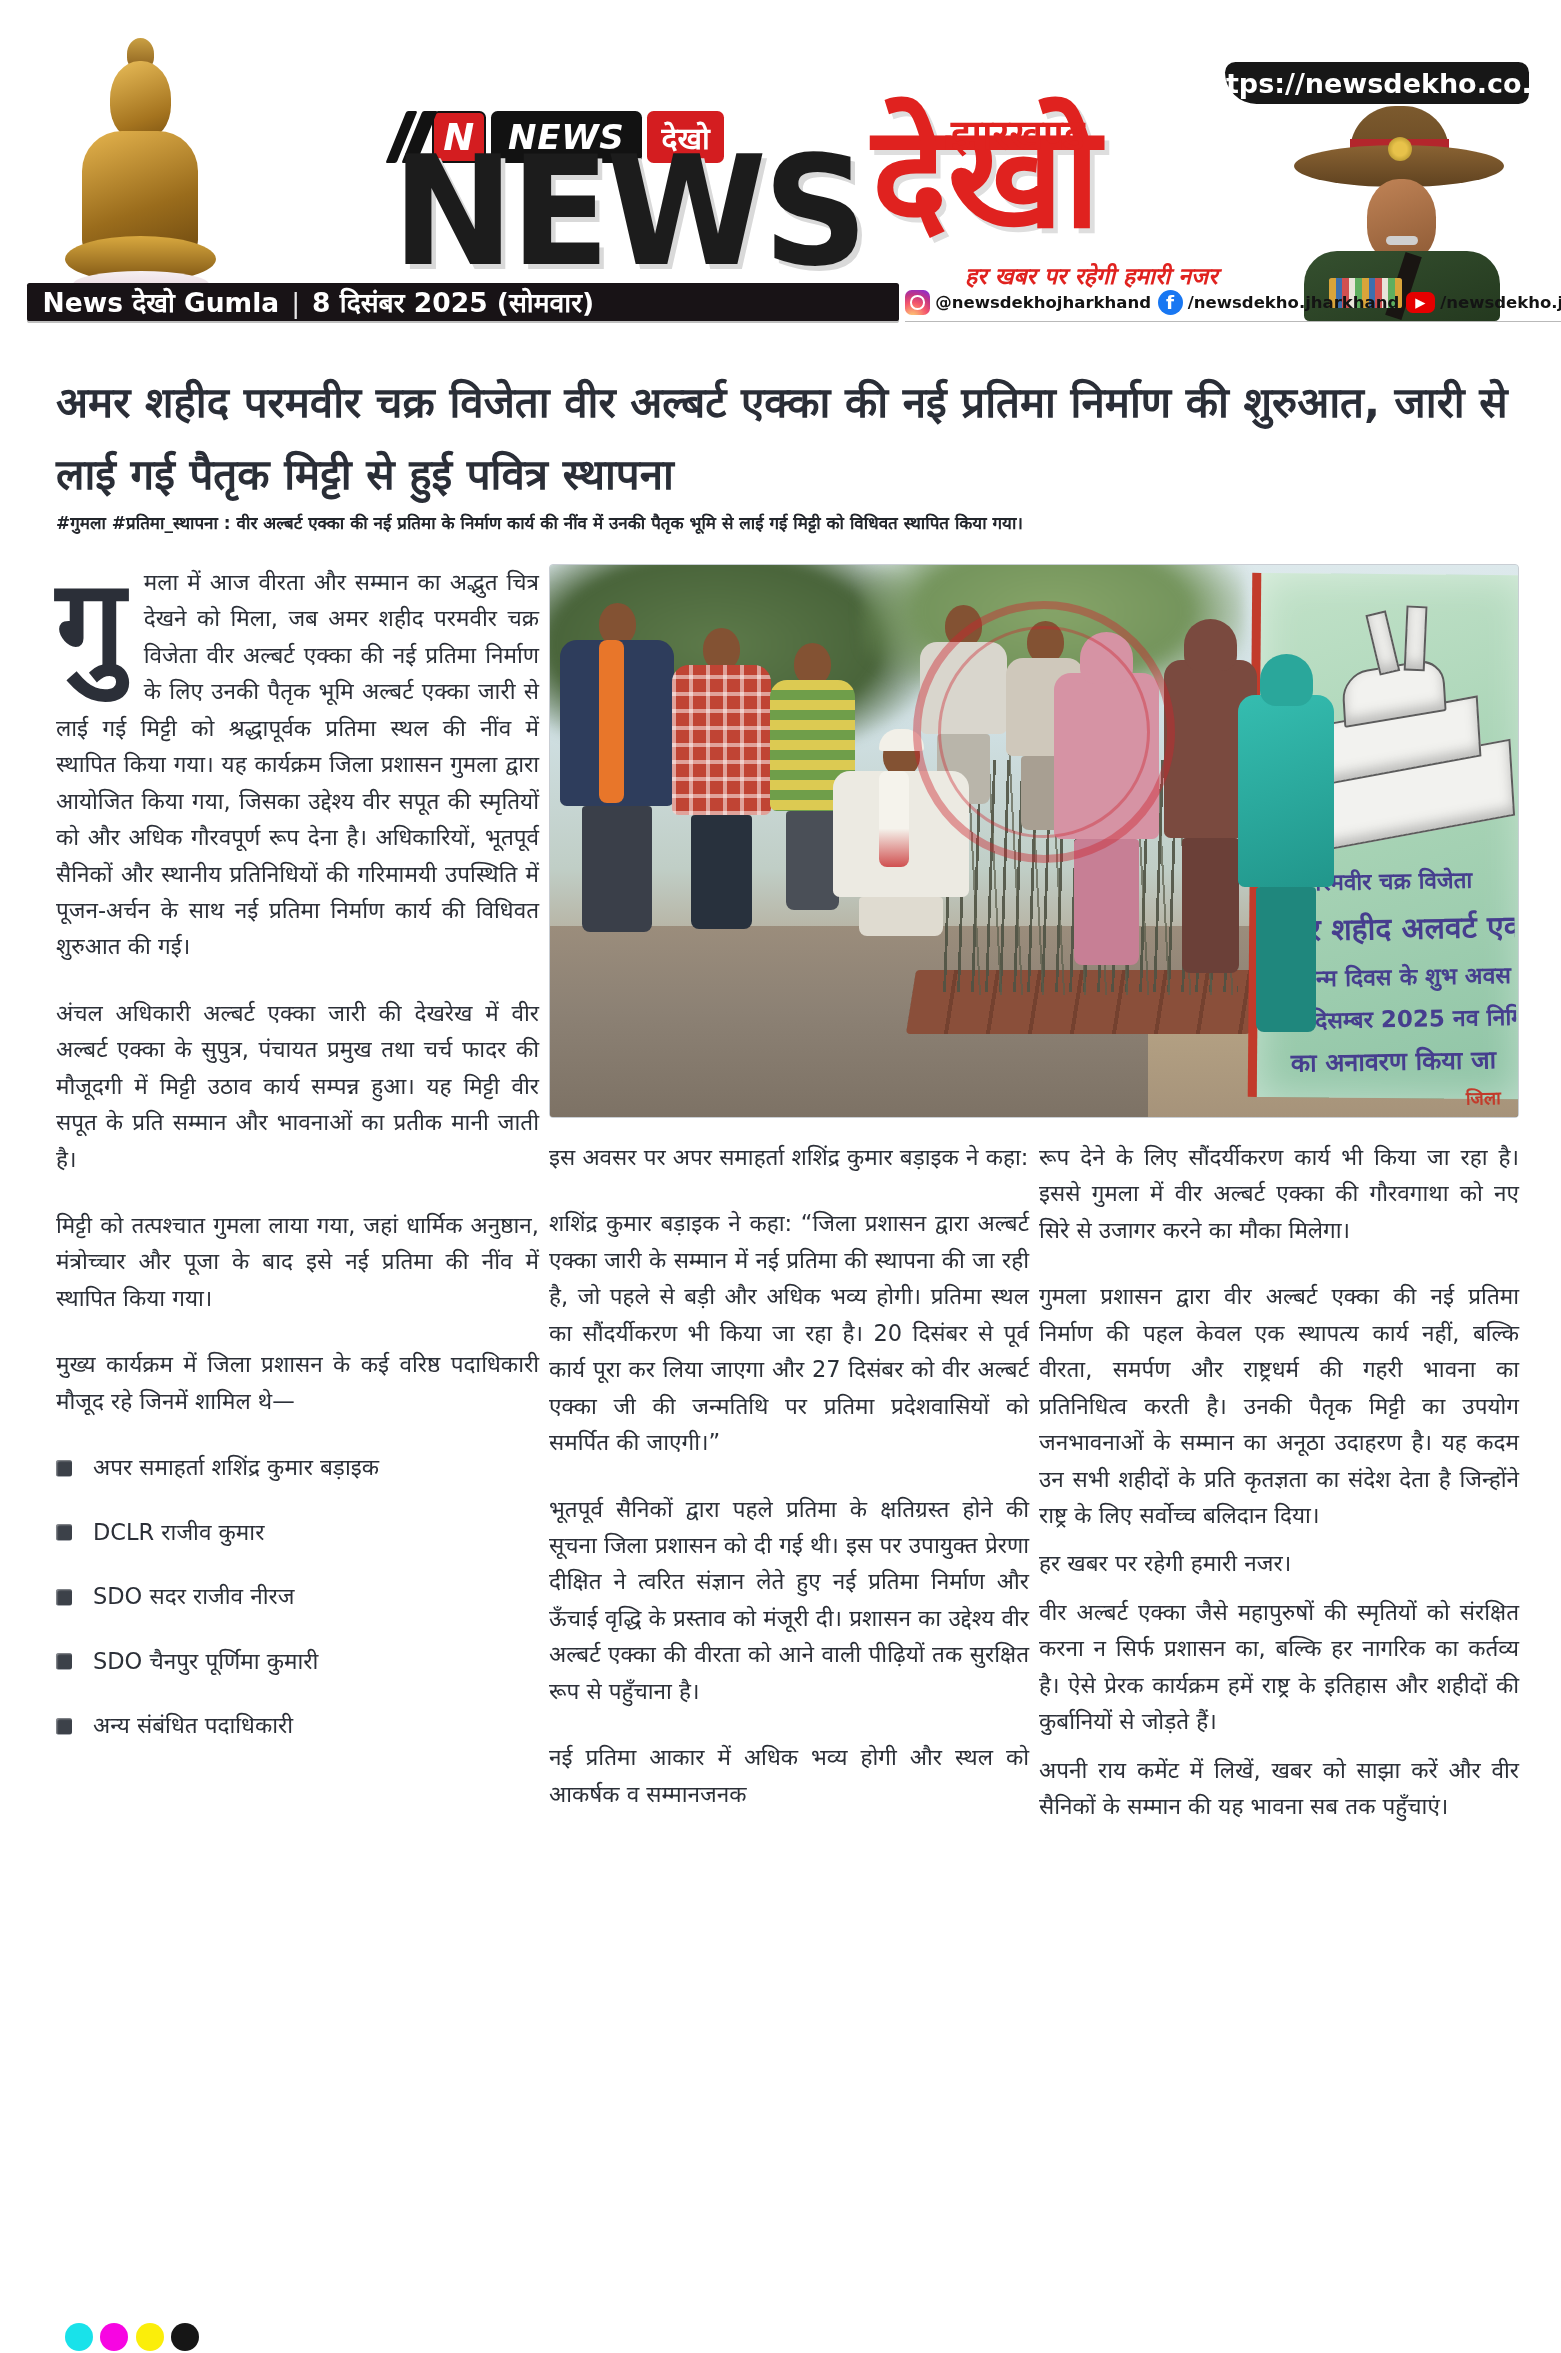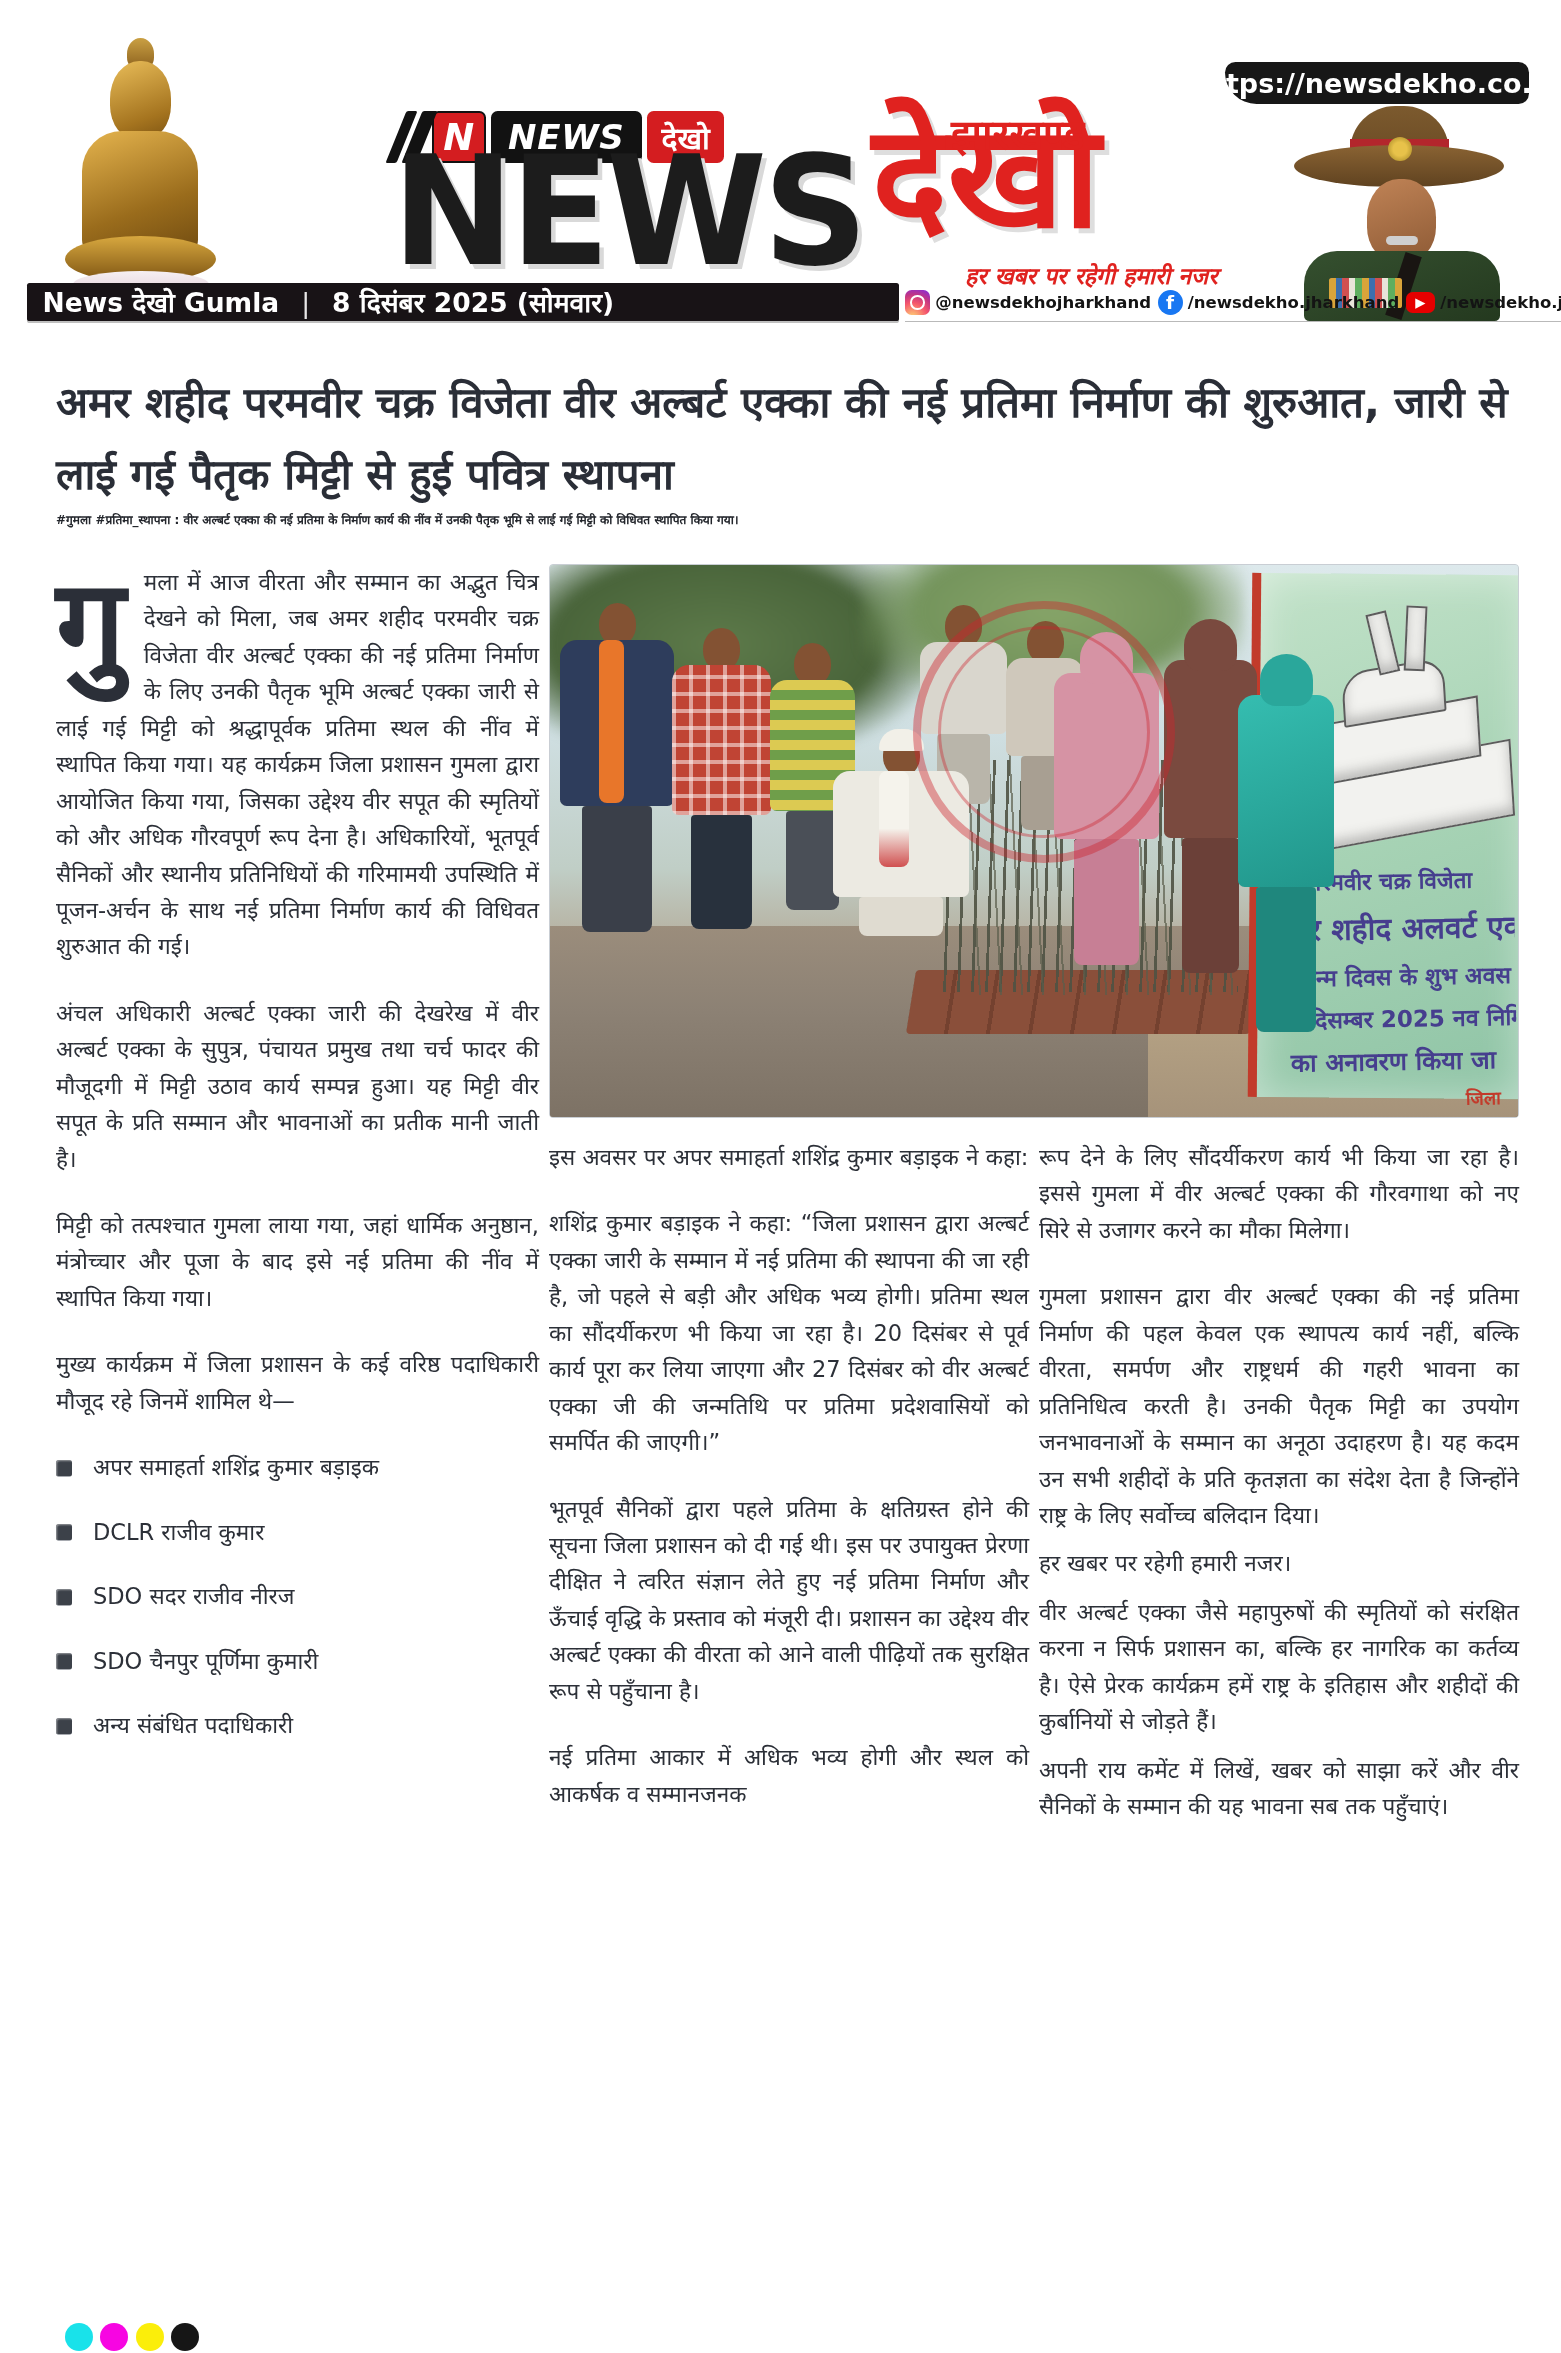--- a/index.html
+++ b/index.html
@@ -34,33 +34,33 @@
   .officer .brim{position:absolute;left:5.3px;top:44px;width:210px;height:42px;border-radius:50%;background:linear-gradient(180deg,#8a6333,#5f4220);}
   .officer .dome{position:absolute;left:61px;top:5.3px;width:99px;height:57px;border-radius:46px 46px 12px 12px;background:linear-gradient(180deg,#7c5a2e,#6a4a24);}
   .officer .band{position:absolute;left:61px;top:38px;width:99px;height:20px;background:#b3262c;}
   .officer .emblem{position:absolute;left:99px;top:36px;width:24px;height:24px;border-radius:50%;background:radial-gradient(circle,#e8c24a 40%,#9c7f22);}
   .officer .face{position:absolute;left:78px;top:78px;width:69px;height:83px;border-radius:46% 46% 42% 42%;background:linear-gradient(160deg,#c08356,#8d5a35);}
   .officer .stache{position:absolute;left:97px;top:135px;width:32px;height:9.3px;border-radius:5.3px;background:#cfcfcf;}
   .officer .torso{position:absolute;left:14.6px;top:150px;width:196px;height:70px;border-radius:33px 33px 5.3px 5.3px;background:linear-gradient(160deg,#35502f,#24391f);}
   .officer .strap{position:absolute;left:106px;top:152px;width:17px;height:66px;background:#191512;transform:rotate(18deg);}
   .officer .medals{position:absolute;left:40px;top:177px;width:73px;height:30px;background:repeating-linear-gradient(90deg,#d9a43a 0 6.6px,#3d6fae 6.6px 13.2px,#d05050 13.2px 20px,#e8e4da 20px 26.5px,#5fae5f 26.5px 33px);border-radius:2.6px;}
   
-  .datebar{position:absolute;left:26.5px;top:283px;width:872px;height:38px;background:#181316;border-radius:2.6px;color:#fff;display:flex;align-items:center;gap:22px;padding-left:16px;box-sizing:border-box;font-size:26.5px;font-weight:700;box-shadow:0 2px 0 rgba(0,0,0,.25);}
+  .datebar{position:absolute;left:26.5px;top:283px;width:872px;height:38px;background:#181316;border-radius:2.6px;color:#fff;display:flex;align-items:center;gap:12px;padding-left:16px;box-sizing:border-box;font-size:26.5px;font-weight:700;box-shadow:0 2px 0 rgba(0,0,0,.25);}
   .datebar .sep{font-weight:400;opacity:.9;}
   .social-strip{position:absolute;left:905px;top:284px;width:656px;height:38px;display:flex;align-items:center;gap:6.6px;border-bottom:1.3px solid #b9b9b9;box-sizing:border-box;}
   .social-item{display:flex;align-items:center;gap:5.3px;}
   .social-item .handle{font-size:16.5px;font-weight:800;color:#141414;white-space:nowrap;}
   .icon{width:25px;height:25px;border-radius:50%;display:flex;align-items:center;justify-content:center;color:#fff;font-weight:900;flex:0 0 auto;}
   .icon.ig{border-radius:6.6px;background:radial-gradient(circle at 30% 110%,#ffd776 0%,#f5576c 45%,#c13584 70%,#7d2ae8 100%);position:relative;}
   .icon.ig::after{content:"";position:absolute;inset:5.3px;border:2.6px solid #fff;border-radius:50%;}
   .icon.fb{background:#1877f2;font-size:18.5px;}
   .icon.yt{border-radius:6.6px;background:#e60000;font-size:13.2px;width:29px;height:21px;}
   
   .headline{position:absolute;left:56px;top:339px;width:1469px;font-size:42px;font-weight:800;line-height:1.72;color:#2a2e37;}
-  .subhead{position:absolute;left:56px;top:511px;width:1475px;font-size:12px;font-weight:700;color:#23262c;}
+  .subhead{position:absolute;left:56px;top:511px;width:1475px;font-size:17px;font-weight:700;color:#23262c;}
   
   .article{position:absolute;left:0;top:564px;width:1561px;padding:0 43px 0 56px;box-sizing:border-box;display:grid;grid-template-columns:483px 480px 480px;column-gap:10px;grid-template-areas:"left photo photo" "left mid right";}
   .col{font-size:22.5px;line-height:1.62;text-align:justify;color:#2c3038;}
   .col p{margin:0 0 30px;}
   .col-left{grid-area:left;}
   .col-mid{grid-area:mid;}
   .col-right{grid-area:right;}
   .dropcap{float:left;font-size:123px;line-height:.78;font-weight:700;margin:13.2px 18.5px 4px 0;color:#2b2f38;}
   .quote{margin:34px 0 34px 38px;}
   ul.officials{list-style:none;margin:2px 0 0;padding:0;}

